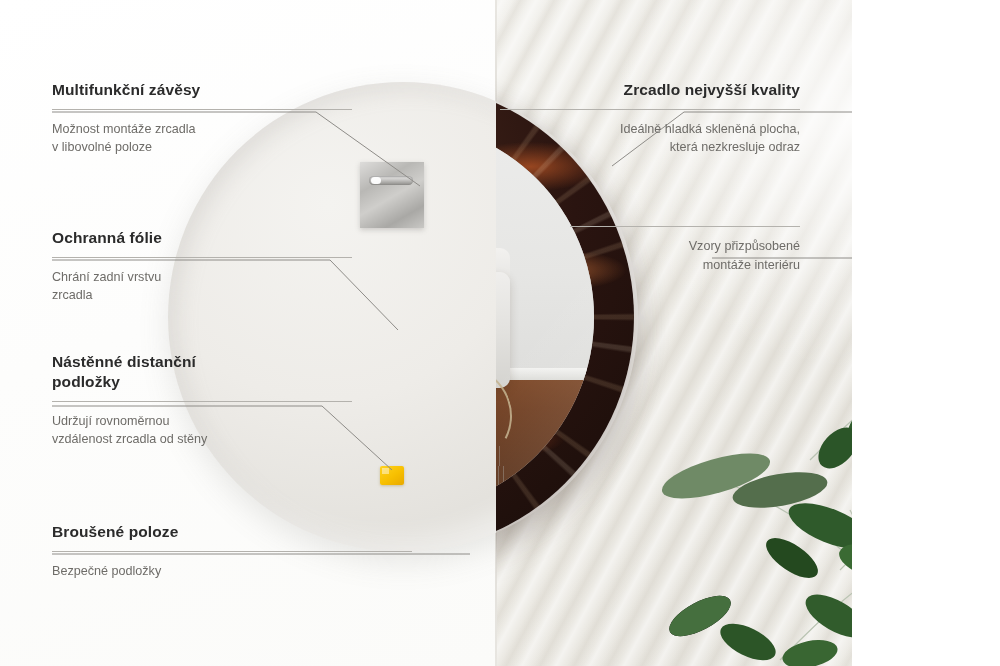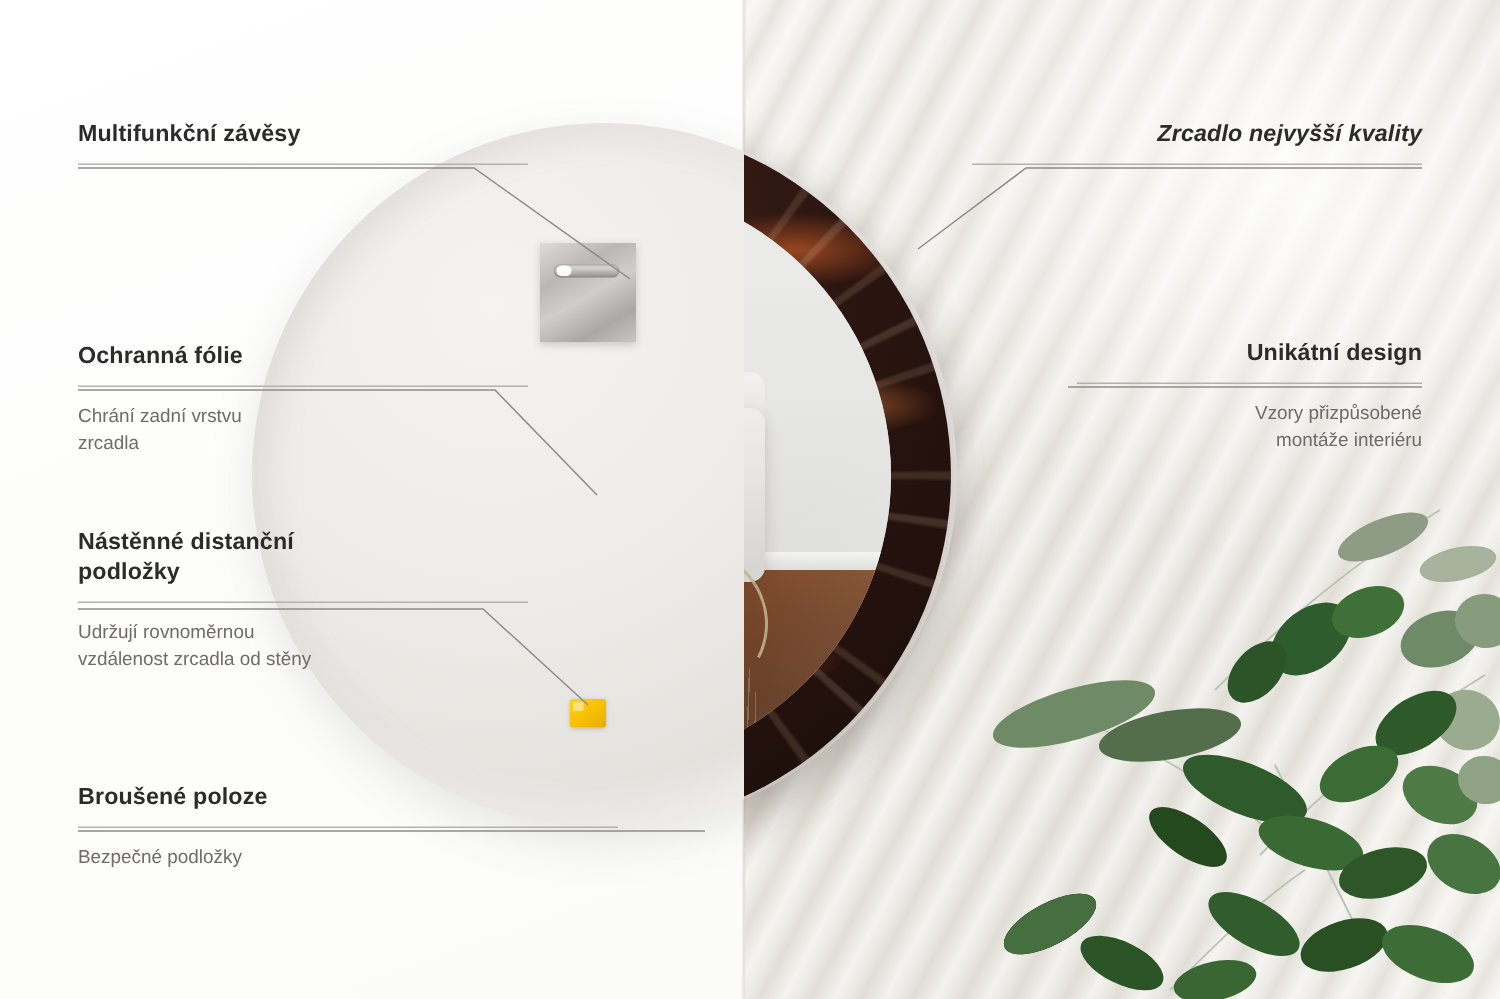--- a/index.html
+++ b/index.html
@@ -1,21 +1,21 @@
 <!DOCTYPE html>
 <html><head>
 <meta charset="utf-8">
 <style>
   html,body{margin:0;padding:0;}
   body{
     width:1000px;height:666px;overflow:hidden;
     font-family:"Liberation Sans","DejaVu Sans",sans-serif;
     background:#ffffff;
   }
-  .stage{position:relative;width:1000px;height:666px;overflow:hidden;background:#e5e5e5;}
+  .stage{position:relative;width:852px;height:666px;overflow:hidden;background:#e5e5e5;}
 
   
   .panel-left{
     position:absolute;left:0;top:0;width:496px;height:666px;
     background:linear-gradient(160deg,#ffffff 0%,#fdfdfc 45%,#fbfbf9 100%);
   }
   .panel-right{
     position:absolute;left:496px;top:0;width:504px;height:666px;
     background:linear-gradient(115deg,#f3f2ee 0%,#eceae4 38%,#e9e7e1 62%,#f2f1ec 100%);
     overflow:hidden;
@@ -174,21 +174,21 @@
     margin:0 0 9px 0;font-size:15.5px;font-weight:bold;color:#2b2b2b;letter-spacing:.1px;line-height:1.28;
   }
   .callout .rule{height:1px;background:#b4b2ad;margin:0 0 10px 0;}
   .callout p{margin:0;font-size:12.6px;line-height:1.48;color:#6e6c68;}
   .callout.right{text-align:right;}
 
   .c1{left:52px;top:80px;width:300px;}
   .c2{left:52px;top:228px;width:300px;}
   .c3{left:52px;top:352px;width:300px;}
   .c4{left:52px;top:522px;width:360px;}
-  .c5{right:52px;top:80px;width:300px;font-style:italic;}
+  .c5{right:52px;top:80px;width:300px;}
   .c6{right:52px;top:226px;width:230px;}
 
   .lines{position:absolute;left:0;top:0;width:1000px;height:666px;pointer-events:none;}
 </style>
 </head>
 <body>
 
 <div class="stage">
 
   <div class="panel-left"></div>
@@ -274,20 +274,24 @@
       <path d="M52 406 H322 L392 470"></path>
       <path d="M52 554 H470"></path>
       <path d="M948 112 H684 L612 166"></path>
       <path d="M948 258 H712"></path>
     </g>
   </svg>
 
   <div class="callout c1">
     <h3>Multifunkční závěsy</h3>
     <div class="rule"></div>
+    <p>
+      <span>Možnost montáže zrcadla</span><br>
+      <span>v libovolné poloze</span>
+    </p>
   </div>
 
   <div class="callout c3">
     <h3>
       <span>Nástěnné distanční</span><br>
       <span>podložky</span>
     </h3>
     <div class="rule"></div>
     <p>
       <span>Udržují rovnoměrnou</span><br>
@@ -306,24 +310,27 @@
 
   <div class="callout c4">
     <h3>Broušené poloze</h3>
     <div class="rule"></div>
     <p>Bezpečné podložky</p>
   </div>
 
   <div class="callout c5 right">
     <h3>Zrcadlo nejvyšší kvality</h3>
     <div class="rule"></div>
+    <p>
+      <span>Ideálně hladká skleněná plocha,</span><br>
+      <span>která nezkresluje odraz</span>
+    </p>
   </div>
 
   <div class="callout c6 right">
-    <h3>Unikátní design</h3>
     <div class="rule"></div>
     <p>
       <span>Vzory přizpůsobené</span><br>
       <span>montáže interiéru</span>
     </p>
   </div>
 
 </div>
 
 </body></html>

